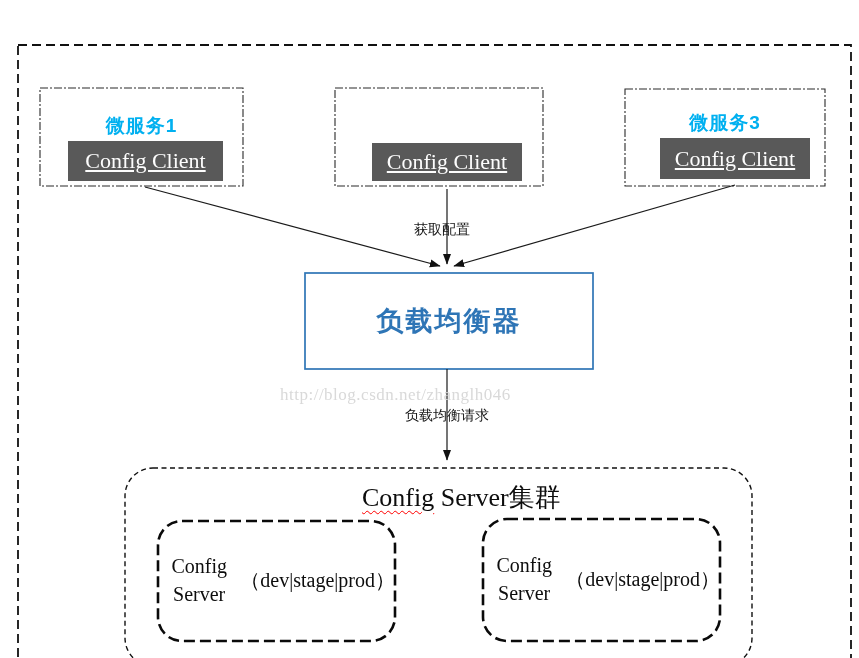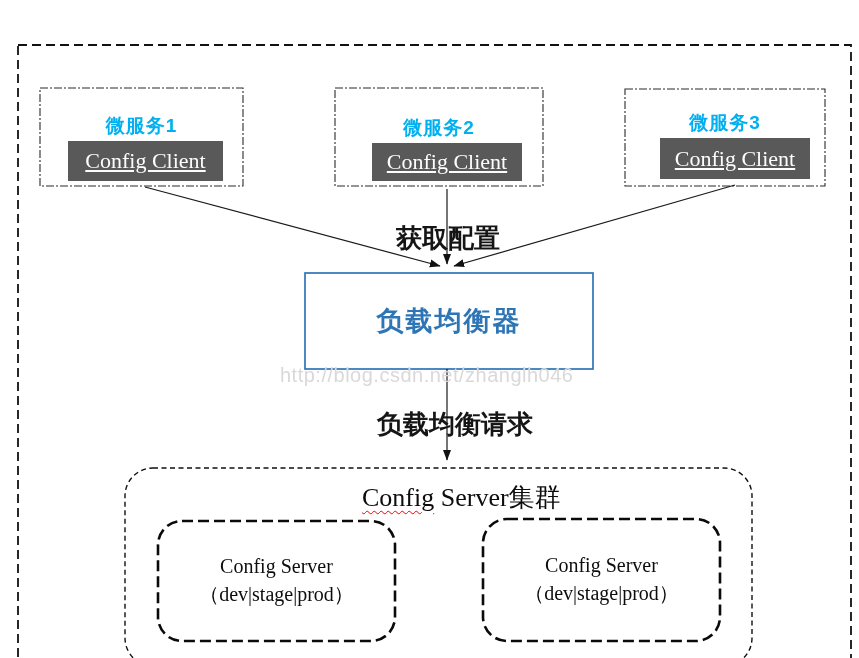--- a/index.html
+++ b/index.html
@@ -21,40 +21,40 @@
   
   .ms-label{
     text-align:center;font-size:19px;font-weight:bold;color:var(--accent-cyan);
     letter-spacing:1px;
   }
   .client-box{
     position:absolute;z-index:2;background:var(--client-bg);color:#fdfdfd;
     font-family:"Liberation Serif","DejaVu Serif",serif;font-size:22px;
     display:flex;align-items:center;justify-content:center;text-decoration:underline;
   }
-  .edge-label{font-size:26px;color:#151515;text-align:center;white-space:nowrap;font-weight:bold;}
+  .edge-label{font-size:14px;color:#151515;text-align:center;white-space:nowrap;}
   .lb-text{
     left:305px;top:237px;width:288px;height:96px;display:flex;align-items:center;justify-content:center;
     font-size:27px;font-weight:bold;color:var(--accent-blue);letter-spacing:2px;
   }
   .watermark{
-    left:280px;top:328px;font-family:Liberation Sans, sans-serif;
-    font-size:20px;color:var(--watermark-gray);letter-spacing:0.5px;white-space:nowrap;
+    left:280px;top:349px;font-family:Liberation Serif, serif;
+    font-size:17px;color:var(--watermark-gray);letter-spacing:0.5px;white-space:nowrap;
   }
   .cluster-title{
     left:362px;top:444px;white-space:nowrap;
     font-family:"Liberation Serif","DejaVu Serif",serif;font-size:26px;color:#0d0d0d;
   }
   .misspelled{
     text-decoration-line:underline;text-decoration-style:wavy;
     text-decoration-color:var(--misspell-red);text-decoration-thickness:1px;
     text-underline-offset:4px;
   }
   .server-text{
-    display:flex;flex-direction:column;align-items:center;justify-content:center;
+    display:flex;align-items:center;justify-content:center;
     font-family:"Liberation Serif","DejaVu Serif",serif;font-size:20px;color:#0d0d0d;
     line-height:1.38;text-align:center;
   }
 </style>
 </head>
 <body>
 
 <div id="canvas">
 
   <svg id="shape-layer" viewBox="0 0 859 658" xmlns="http://www.w3.org/2000/svg">
@@ -77,21 +77,20 @@
     <rect class="lb-rect" x="305" y="237" width="288" height="96"></rect>
 
     <line class="edge" x1="447" y1="333" x2="447" y2="424" marker-end="url(#arrow)"></line>
 
     <rect class="cluster-rect" x="125" y="432" width="627" height="198" rx="28" ry="28"></rect>
     <rect class="server-rect" x="158" y="485" width="237" height="120" rx="24" ry="24"></rect>
     <rect class="server-rect" x="483" y="483" width="237" height="122" rx="24" ry="24"></rect>
   </svg>
 
   <div class="txt ms-label" style="left:40px;top:77px;width:203px;">微服务1</div>
-  <div class="txt ms-label" style="left:335px;top:79px;width:208px;">微服务2</div>
   <div class="txt ms-label" style="left:625px;top:74px;width:200px;">微服务3</div>
 
   <div class="client-box" style="left:68px;top:105px;width:155px;height:40px;">Config Client</div>
   <div class="client-box" style="left:372px;top:107px;width:150px;height:38px;">Config Client</div>
   <div class="client-box" style="left:660px;top:102px;width:150px;height:41px;">Config Client</div>
 
   <div class="txt edge-label" style="left:396px;top:185px;width:92px;">获取配置</div>
   <div class="txt lb-text">负载均衡器</div>
 
   <div class="txt edge-label" style="left:377px;top:371px;width:140px;">负载均衡请求</div>

